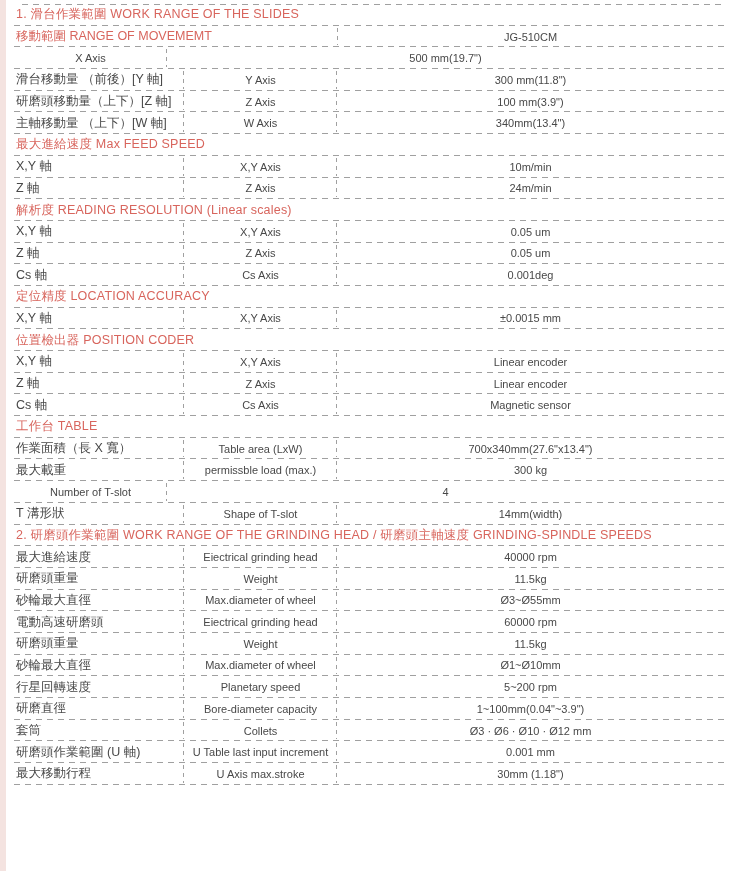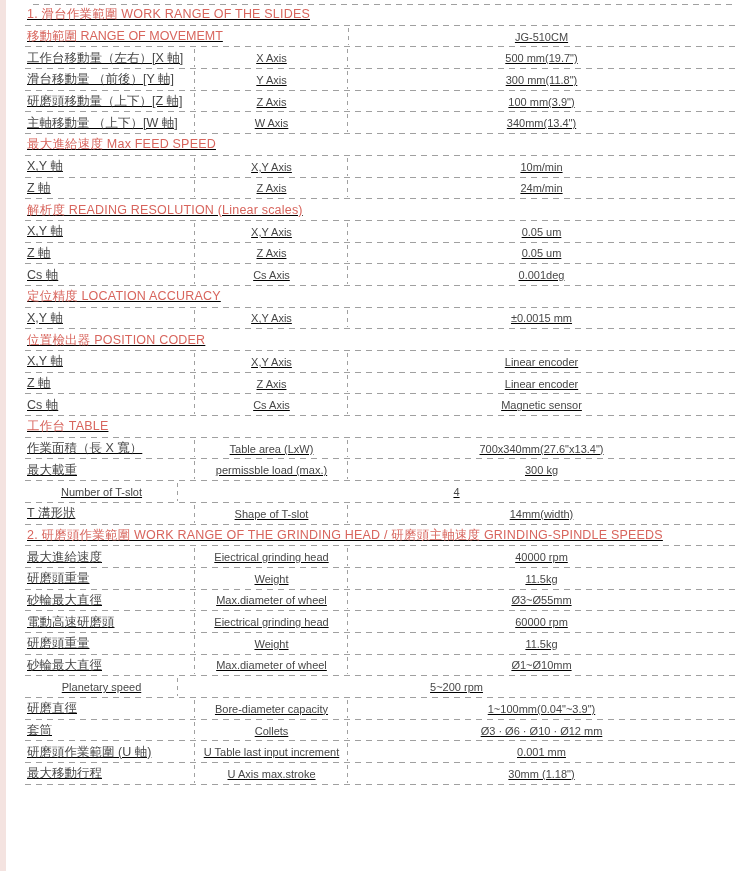--- a/index.html
+++ b/index.html
@@ -8,21 +8,21 @@
     background:#ffffff;
     font-family:"Liberation Sans","DejaVu Sans",sans-serif;
     position:relative;
     overflow:hidden;
   }
   #page-edge{
     position:absolute;left:0;top:0;bottom:0;width:6px;
     background:#f4e3e0;
   }
   #spec-sheet{
-    position:absolute;left:25px;top:4px;width:710px;text-decoration:underline;
+    position:absolute;left:14px;top:4px;width:710px;
   }
   
   #spec-sheet::before{
     content:"";position:absolute;left:8px;right:0;top:0;height:1px;
     background:repeating-linear-gradient(90deg,var(--border) 0 6px,transparent 6px 11px);
   }
   .row{
     position:relative;height:21.7px;display:flex;align-items:center;
     white-space:nowrap;
   }
@@ -52,21 +52,20 @@
 <div id="page-edge" style="background: rgb(244, 227, 224);"></div>
 <div id="spec-sheet">
     <div class="row title">
       <div class="full red">1. 滑台作業範圍  WORK RANGE OF THE SLIDES</div>
     </div>
     <div class="row model">
       <div class="cell c12 red">移動範圍  RANGE OF MOVEMEMT</div>
       <div class="cell c3 sepl">JG-510CM</div>
     </div>
     <div class="row data">
-      <div class="cell c1 sepr">工作台移動量（左右）[X 軸]</div>
       <div class="cell c2 sepr">X Axis</div>
       <div class="cell c3">500 mm(19.7")</div>
     </div>
     <div class="row data">
       <div class="cell c1 sepr">滑台移動量 （前後）[Y 軸]</div>
       <div class="cell c2 sepr">Y Axis</div>
       <div class="cell c3">300 mm(11.8")</div>
     </div>
     <div class="row data">
       <div class="cell c1 sepr">研磨頭移動量（上下）[Z 軸]</div>
@@ -184,20 +183,21 @@
       <div class="cell c1 sepr">研磨頭重量</div>
       <div class="cell c2 sepr">Weight</div>
       <div class="cell c3">11.5kg</div>
     </div>
     <div class="row data">
       <div class="cell c1 sepr">砂輪最大直徑</div>
       <div class="cell c2 sepr">Max.diameter of wheel</div>
       <div class="cell c3">Ø1~Ø10mm</div>
     </div>
     <div class="row data">
+      <div class="cell c1 sepr">行星回轉速度</div>
       <div class="cell c2 sepr">Planetary speed</div>
       <div class="cell c3">5~200 rpm</div>
     </div>
     <div class="row data">
       <div class="cell c1 sepr">研磨直徑</div>
       <div class="cell c2 sepr">Bore-diameter capacity</div>
       <div class="cell c3">1~100mm(0.04"~3.9")</div>
     </div>
     <div class="row data">
       <div class="cell c1 sepr">套筒</div>

